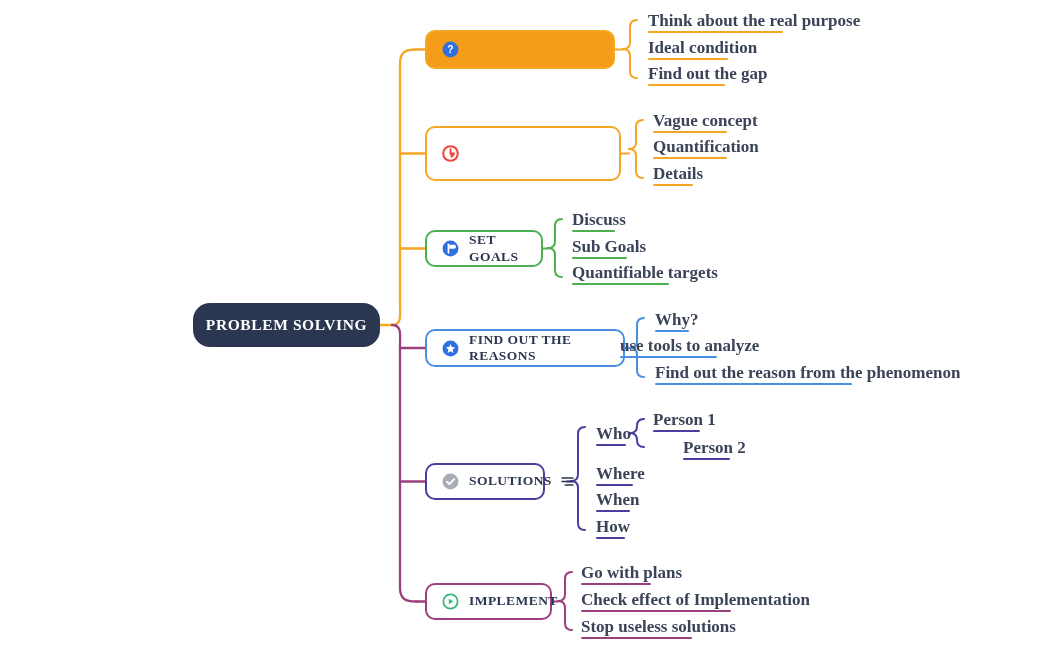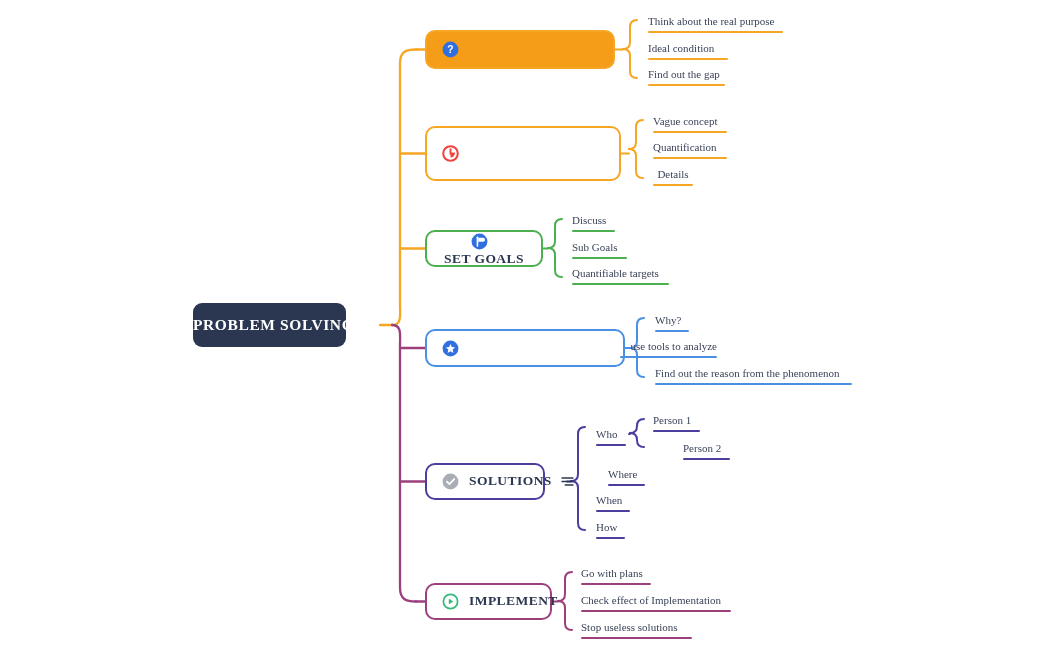--- a/index.html
+++ b/index.html
@@ -28,27 +28,27 @@
     width: 1050px;
     height: 650px;
     pointer-events: none;
   }
 
   
   .root-node {
     position: absolute;
     left: 193px;
     top: 303px;
-    width: 153px;
+    width: 187px;
     height: 44px;
     background: #2b3650;
-    border-radius: 9px;
+    border-radius: 17px;
     display: flex;
     align-items: center;
-    justify-content: flex-start;
+    justify-content: center;
     box-sizing: border-box;
   }
   .root-label {
     color: #ffffff;
     font-size: 15.5px;
     font-weight: bold;
     letter-spacing: 0.6px;
     white-space: nowrap;
     font-family: "Liberation Serif", "DejaVu Serif", serif;
   }
@@ -85,27 +85,28 @@
   .topic-note-icon {
     width: 13px;
     height: 11px;
     margin-left: 9px;
     flex: 0 0 13px;
   }
 
   
   .leaf {
     position: absolute;
-    font-size: 11px;
+    font-size: 17px;
     color: #3a4358;
     white-space: nowrap;
     font-family: "Liberation Serif", "DejaVu Serif", serif;
     line-height: 14px;
     padding-bottom: 3px;
     box-sizing: border-box;
+    font-weight: bold;
   }
   .leaf .leaf-text { display: inline-block; }
   .leaf .leaf-rule {
     display: block;
     height: 1.6px;
     margin-top: 3px;
     border-radius: 1px;
   }
 </style>
 </head>
@@ -163,54 +164,55 @@
       <div class="topic" style="left: 425px; top: 126px; width: 196px; height: 55px; border-color: rgb(245, 166, 35); background: rgb(255, 255, 255);">
         <svg viewBox="0 0 24 24" class="topic-icon">
           <circle cx="12" cy="12" r="9.2" fill="none" stroke="#f0443e" stroke-width="2.6"></circle>
           <path d="M12 6.6 V12 H16.6" fill="none" stroke="#f0443e" stroke-width="2.4" stroke-linecap="round"></path>
           <path d="M12 12 L12 17 A5 5 0 0 0 17 12 Z" fill="#f0443e"></path>
         </svg>
       </div>
       <div class="leaf" style="left: 653px; top: 114px;"><span class="leaf-text">Vague concept</span><span class="leaf-rule" style="width: 74px; background: rgb(245, 166, 35);"></span></div>
       <div class="leaf" style="left: 653px; top: 140px;"><span class="leaf-text">Quantification</span><span class="leaf-rule" style="width: 74px; background: rgb(245, 166, 35);"></span></div>
       <div class="leaf" style="left: 653px; top: 167px; text-align: center;"><span class="leaf-text">Details</span><span class="leaf-rule" style="width: 40px; background: rgb(245, 166, 35);"></span></div>
-      <div class="topic" style="left: 425px; top: 230px; width: 118px; height: 37px; border-color: rgb(76, 175, 80); background: rgb(255, 255, 255); flex-direction: column;">
+      <div class="topic" style="left: 425px; top: 230px; width: 118px; height: 37px; border-color: rgb(76, 175, 80); background: rgb(255, 255, 255);">
         <svg viewBox="0 0 24 24" class="topic-icon">
           <circle cx="12" cy="12" r="10" fill="#2f6fe0"></circle>
           <path d="M9.4 6.6 V17.6" fill="none" stroke="#fff" stroke-width="2.1" stroke-linecap="round"></path>
           <path d="M10.4 7.2 H16.4 A2.6 2.6 0 0 1 16.4 12.4 H10.4 Z" fill="#fff"></path>
         </svg>
         <span class="topic-label">SET GOALS</span>
       </div>
       <div class="leaf" style="left: 572px; top: 213px;"><span class="leaf-text">Discuss</span><span class="leaf-rule" style="width: 43px; background: rgb(76, 175, 80);"></span></div>
       <div class="leaf" style="left: 572px; top: 240px;"><span class="leaf-text">Sub Goals</span><span class="leaf-rule" style="width: 55px; background: rgb(76, 175, 80);"></span></div>
       <div class="leaf" style="left: 572px; top: 266px;"><span class="leaf-text">Quantifiable targets</span><span class="leaf-rule" style="width: 97px; background: rgb(76, 175, 80);"></span></div>
       <div class="topic" style="left: 425px; top: 329px; width: 200px; height: 38px; border-color: rgb(74, 144, 226); background: rgb(255, 255, 255);">
         <svg viewBox="0 0 24 24" class="topic-icon">
           <circle cx="12" cy="12" r="10" fill="#2f6fe0"></circle>
           <path d="M12 6.3 L13.7 10.2 L17.9 10.6 L14.7 13.4 L15.7 17.6 L12 15.4 L8.3 17.6 L9.3 13.4 L6.1 10.6 L10.3 10.2 Z" fill="#fff"></path>
         </svg>
+        <span class="topic-label">FIND OUT THE REASONS</span>
       </div>
       <div class="leaf" style="left: 655px; top: 313px;"><span class="leaf-text">Why?</span><span class="leaf-rule" style="width: 34px; background: rgb(74, 144, 226);"></span></div>
       <div class="leaf" style="left: 620px; top: 339px; text-align: right;"><span class="leaf-text">use tools to analyze</span><span class="leaf-rule" style="width: 97px; background: rgb(74, 144, 226);"></span></div>
       <div class="leaf" style="left: 655px; top: 366px;"><span class="leaf-text">Find out the reason from the phenomenon</span><span class="leaf-rule" style="width: 197px; background: rgb(74, 144, 226);"></span></div>
       <div class="topic" style="left: 425px; top: 463px; width: 120px; height: 37px; border-color: rgb(74, 63, 158); background: rgb(255, 255, 255);">
         <svg viewBox="0 0 24 24" class="topic-icon">
           <circle cx="12" cy="12" r="10" fill="#a9adb6"></circle>
           <path d="M7.4 12.2 L10.6 15.3 L16.7 8.9" fill="none" stroke="#fff" stroke-width="2.3" stroke-linecap="round" stroke-linejoin="round"></path>
         </svg>
         <span class="topic-label">SOLUTIONS</span>
         <svg viewBox="0 0 14 12" class="topic-note-icon">
           <path d="M1 2.2 H13" stroke="#2b3650" stroke-width="1.5" stroke-linecap="round" fill="none"></path>
           <path d="M1 6 H13" stroke="#2b3650" stroke-width="1.5" stroke-linecap="round" fill="none"></path>
           <path d="M4.5 9.8 H13" stroke="#2b3650" stroke-width="1.5" stroke-linecap="round" fill="none"></path>
         </svg>
       </div>
       <div class="leaf" style="left: 596px; top: 427px;"><span class="leaf-text">Who</span><span class="leaf-rule" style="width: 30px; background: rgb(74, 63, 158);"></span></div>
-      <div class="leaf" style="left: 596px; top: 467px; margin-left: 12px;"><span class="leaf-text">Where</span><span class="leaf-rule" style="width: 37px; background: rgb(74, 63, 158);"></span></div>
+      <div class="leaf" style="left: 596px; top: 467px;"><span class="leaf-text">Where</span><span class="leaf-rule" style="width: 37px; background: rgb(74, 63, 158);"></span></div>
       <div class="leaf" style="left: 596px; top: 493px;"><span class="leaf-text">When</span><span class="leaf-rule" style="width: 34px; background: rgb(74, 63, 158);"></span></div>
       <div class="leaf" style="left: 596px; top: 520px;"><span class="leaf-text">How</span><span class="leaf-rule" style="width: 29px; background: rgb(74, 63, 158);"></span></div>
       <div class="leaf" style="left: 653px; top: 413px;"><span class="leaf-text">Person 1</span><span class="leaf-rule" style="width: 47px; background: rgb(74, 63, 158);"></span></div>
       <div class="leaf" style="left: 683px; top: 441px;"><span class="leaf-text">Person 2</span><span class="leaf-rule" style="width: 47px; background: rgb(74, 63, 158);"></span></div>
       <div class="topic" style="left: 425px; top: 583px; width: 127px; height: 37px; border-color: rgb(156, 63, 125); background: rgb(255, 255, 255);">
         <svg viewBox="0 0 24 24" class="topic-icon">
           <circle cx="12" cy="12" r="9" fill="none" stroke="#35b87a" stroke-width="2.2"></circle>
           <path d="M9.9 8.4 L15.6 12 L9.9 15.6 Z" fill="#35b87a"></path>
         </svg>
         <span class="topic-label">IMPLEMENT</span>

